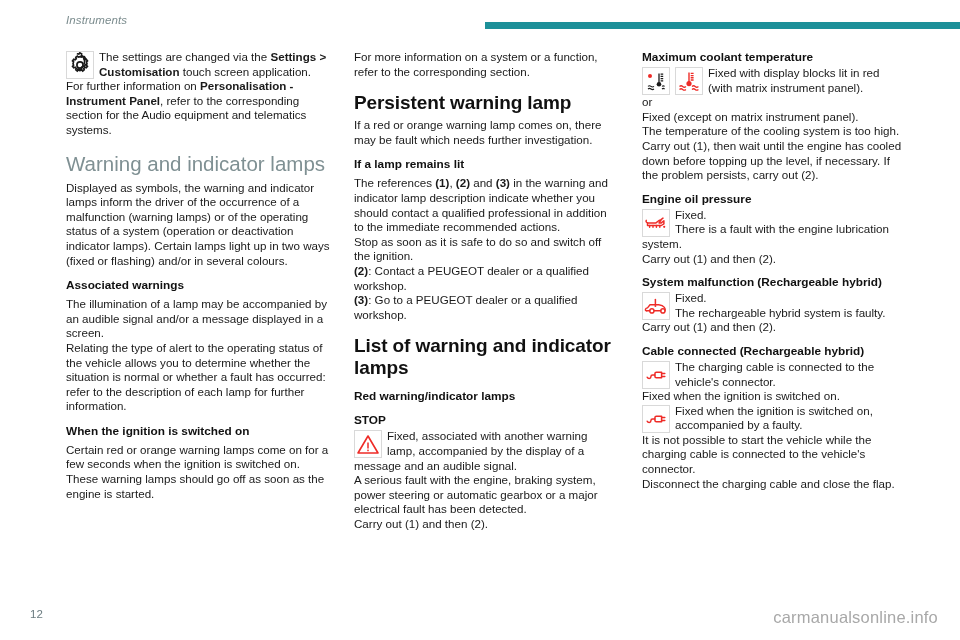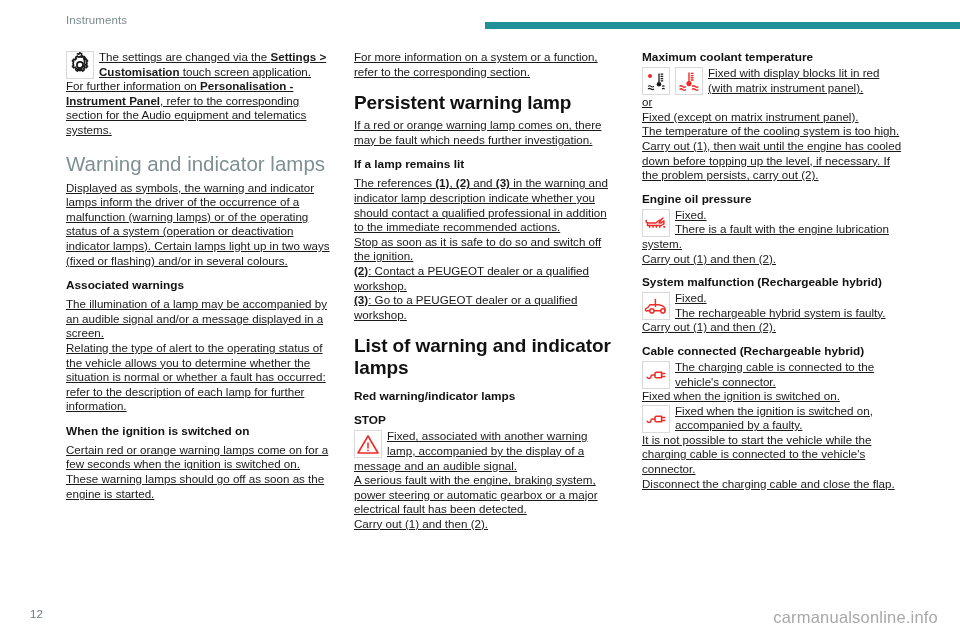--- a/index.html
+++ b/index.html
@@ -7,21 +7,21 @@
     margin: 0; padding: 0;
     width: 960px; height: 640px;
     background: #ffffff;
     font-family: "Liberation Sans", sans-serif;
     color: #1a1a1a;
     overflow: hidden;
   }
   .page { position: relative; width: 960px; height: 640px; }
 
   
-  .header { position: absolute; top: 14px; left: 0; width: 840px; height: 26px; }
+  .header { position: absolute; top: 14px; left: 0; width: 840px; height: 26px; font-style: italic; }
   .header-title {
     position: absolute; left: 66px; top: 0;
     font-size: 11.5px; color: #7b8c8e; letter-spacing: .1px;
   }
   .header-rule {
     position: absolute; left: 485px; top: 8px;
     width: 475px; height: 7px;
     background: #1d9099;
   }
 
@@ -35,21 +35,20 @@
   .col-mid { width: 264px; }
   .col-right { width: 264px; }
 
   
   p, .para {
     margin: 0;
     font-size: 11.6px;
     line-height: 14.6px;
     color: #1a1a1a;
     text-align: left;
-    text-decoration: underline;
   }
   .h1 {
     margin: 14px 0 6px 0;
     font-size: 20.5px;
     line-height: 23px;
     font-weight: 400;
     color: #7f9093;
   }
   .h1-dark {
     margin: 13px 0 4px 0;

